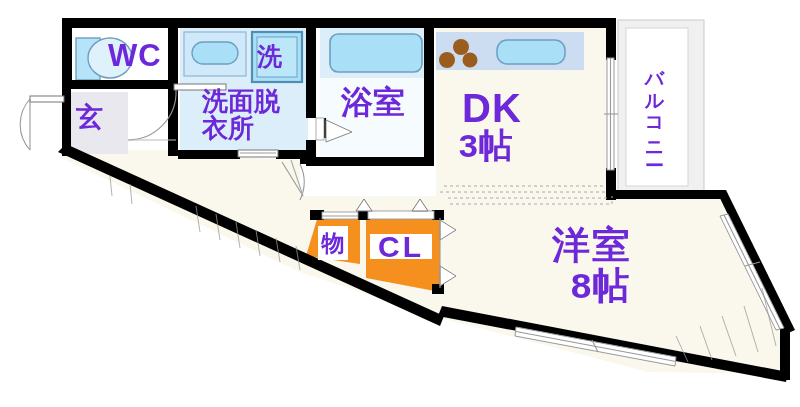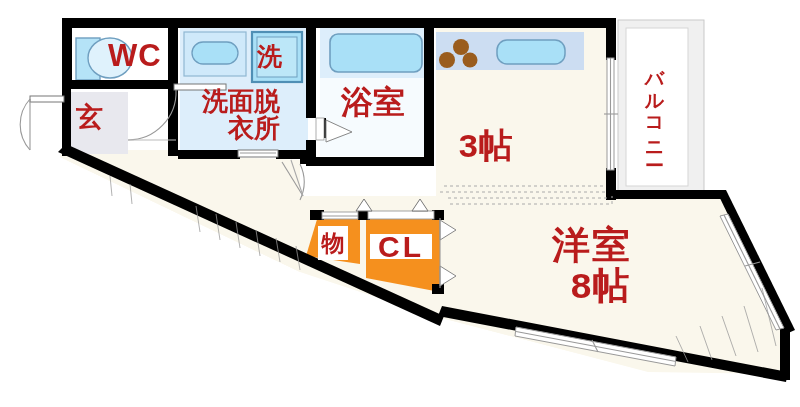--- a/index.html
+++ b/index.html
@@ -5,27 +5,27 @@
   html,body{margin:0;padding:0;background:#ffffff;}
   #plan{
     position:relative;width:800px;height:407px;overflow:hidden;
     background:#ffffff;
     font-family:"Liberation Sans","DejaVu Sans",sans-serif;
   }
   #plan svg{position:absolute;left:0;top:0;}
   .lbl{
     position:absolute;
     font-family:"Liberation Sans","DejaVu Sans",sans-serif;
-    font-weight:bold;color:#b91c1c;
+    font-weight:bold;color:#6d28d9;
     white-space:nowrap;line-height:1.0;
     pointer-events:none;
   }
   .lbl-wc{font-size:31px;letter-spacing:1px;}
   .lbl-gen{font-size:27px;}
-  .lbl-sen{font-size:26px;line-height:1.02;text-align:right;}
+  .lbl-sen{font-size:26px;line-height:1.02;text-align:left;}
   .lbl-sen span{display:block;}
   .lbl-washer{font-size:25px;}
   .lbl-bath{font-size:32px;}
   .lbl-dk{font-size:40px;letter-spacing:1px;}
   .lbl-dksub{font-size:34px;letter-spacing:0px;font-family:Liberation Mono, monospace;}
   .lbl-you{font-size:38px;letter-spacing:2px;}
   .lbl-yousub{font-size:37px;font-family:Liberation Mono, monospace;}
   .lbl-cl{font-size:30px;letter-spacing:3px;}
   .lbl-mono{font-size:23px;}
   .lbl-balc{
@@ -232,20 +232,21 @@
   <div class="lbl lbl-gen" style="left:76px;  top:104px;">玄</div>
 
   <div class="lbl lbl-sen" style="left:202px; top:88px;">
     <span>洗面脱</span>
     <span>衣所</span>
   </div>
 
   <div class="lbl lbl-washer" style="left:257px; top:44px;">洗</div>
   <div class="lbl lbl-bath" style="left:341px; top:86px;">浴室</div>
 
+  <div class="lbl lbl-dk" style="left:462px; top:88px;">DK</div>
   <div class="lbl lbl-dksub" style="left:458px; top:131px;">3帖</div>
 
   <div class="lbl lbl-you" style="left:552px; top:226px;text-align:right;">洋室</div>
   <div class="lbl lbl-yousub" style="left:570px; top:270px;">8帖</div>
 
   <div class="chip" style="left:370px; top:234px; width:62px; height:25px;">
     <span class="lbl lbl-cl" style="position:static;">CL</span>
   </div>
 
   <div class="chip" style="left:318px; top:226px; width:30px; height:34px;">

